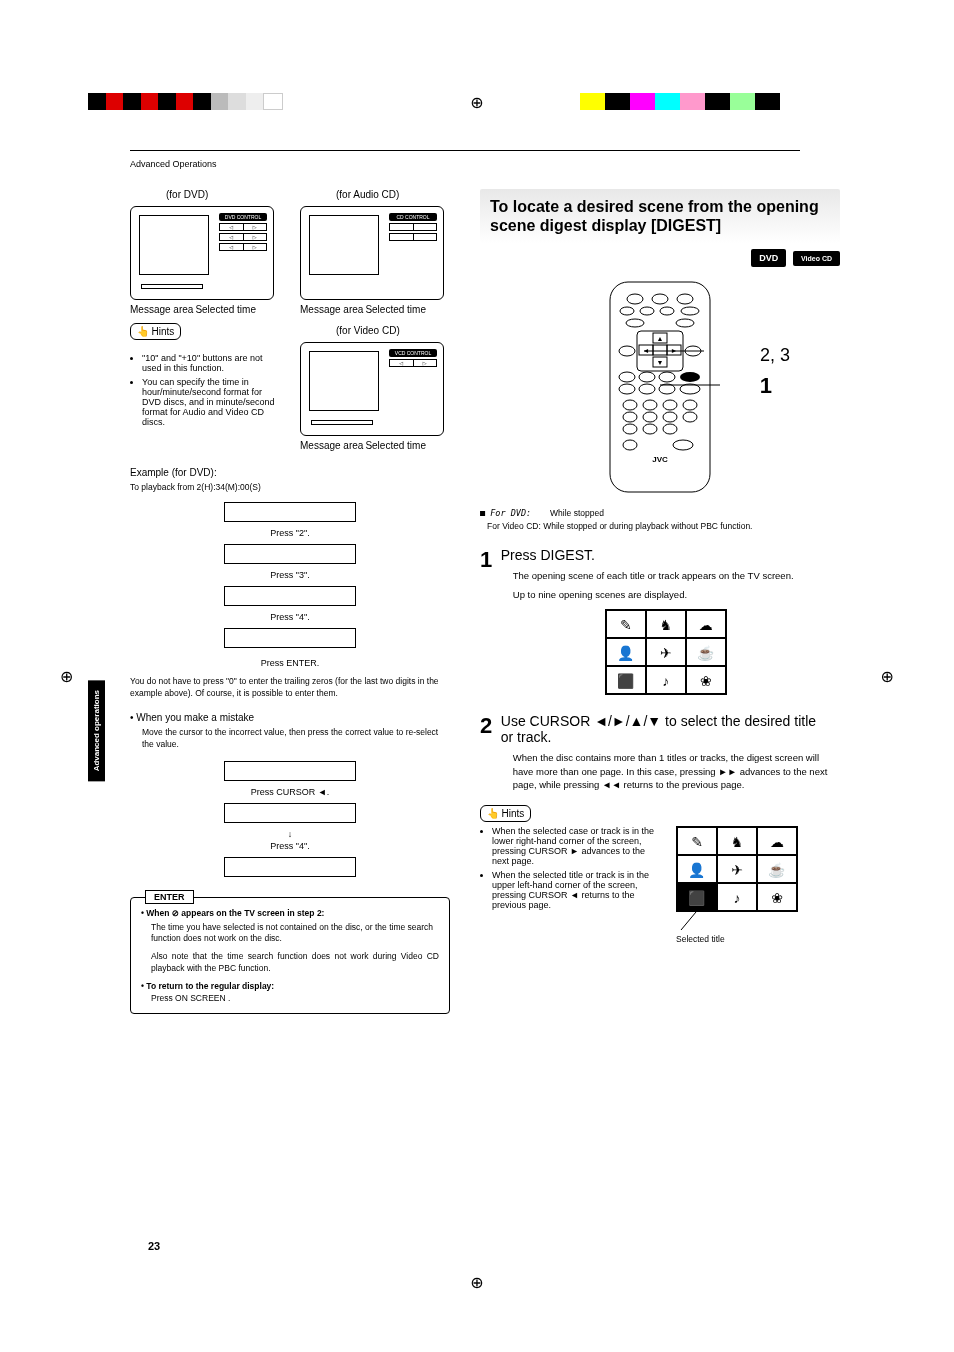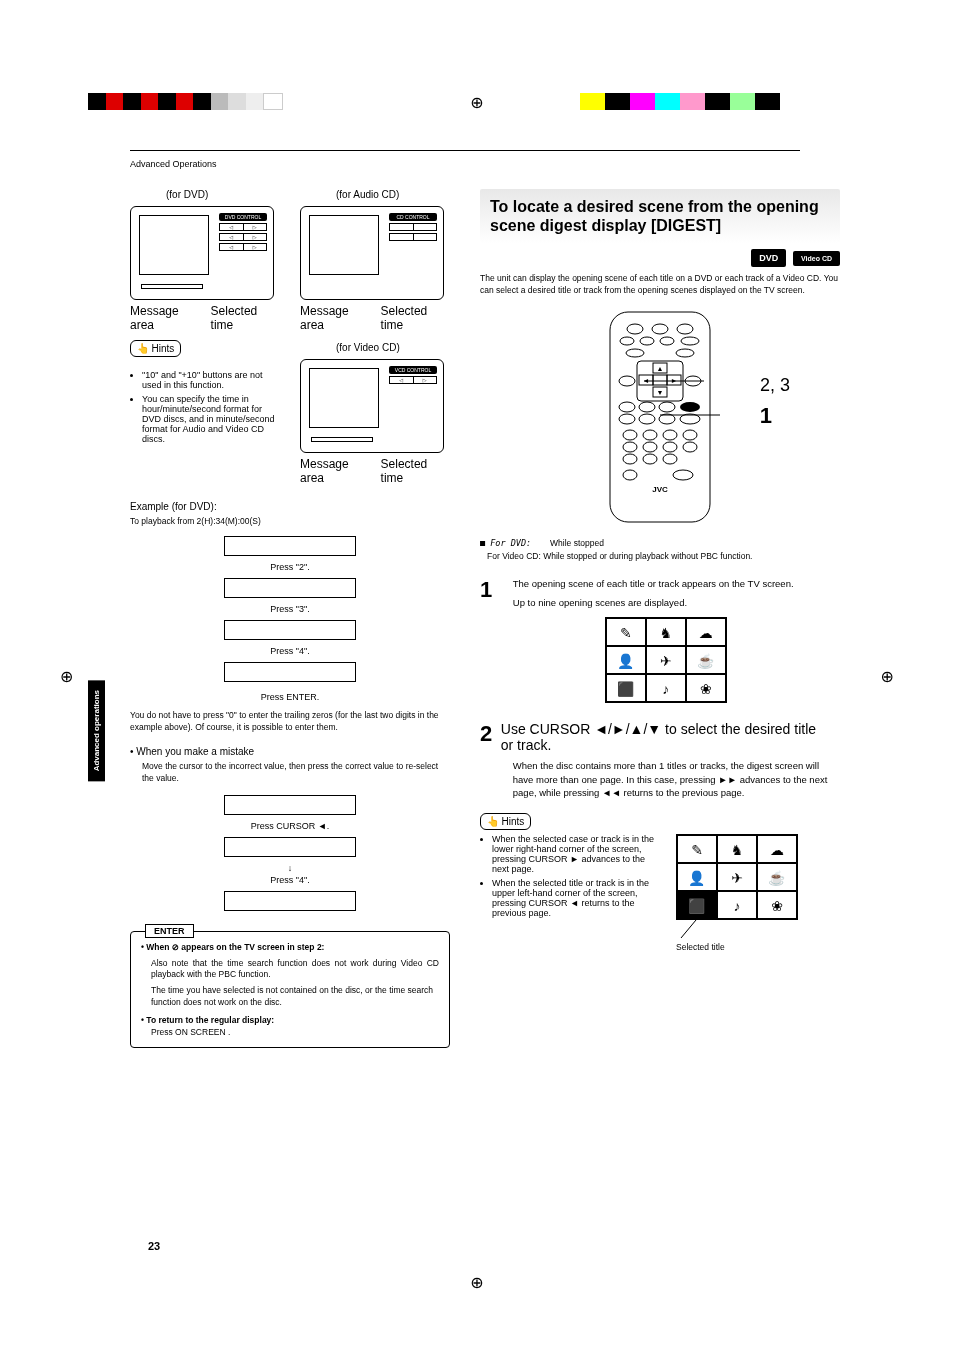--- a/index.html
+++ b/index.html
@@ -20,21 +20,21 @@
 .col-right { width: 360px; }
 .subhead { font-size: 10px; margin-bottom: 6px; margin-left: 36px; }
 .display-box { border: 1px solid #000; border-radius: 6px; padding: 6px; width: 130px; height: 80px; position: relative; background: #fff; display: inline-block; vertical-align: top; }
 .display-box .inner-screen { border: 1px solid #000; width: 68px; height: 58px; position: absolute; top: 8px; left: 8px; }
 .display-box .side-panel { position: absolute; top: 6px; right: 6px; width: 48px; }
 .display-box .side-panel .badge { background: #000; color: #fff; font-size: 5px; padding: 1px 2px; border-radius: 2px; text-align: center; margin-bottom: 2px; }
 .display-box .side-panel .row { border: 1px solid #000; height: 6px; margin-bottom: 2px; display: flex; }
 .display-box .side-panel .row .half { flex: 1; border-right: 1px solid #000; font-size: 5px; text-align: center; }
 .display-box .side-panel .row .half:last-child { border-right: none; }
 .display-box .slider-bar { position: absolute; bottom: 10px; left: 10px; width: 60px; height: 3px; border: 1px solid #000; }
-.caption-line { display: flex; gap: 8px; font-size: 12px; margin-top: 4px; }
+.caption-line { display: flex; gap: 2px; font-size: 10px; margin-top: 4px; }
 .hints-badge { display: inline-block; border: 1px solid #000; border-radius: 6px; padding: 2px 6px; font-size: 10px; margin: 8px 0 4px 0; }
 .hints-badge::before { content: "👆"; margin-right: 2px; }
 .bullet-list { font-size: 9px; padding-left: 12px; }
 .bullet-list li { margin-bottom: 4px; list-style: disc; }
 .example-box { border: 1px solid #000; width: 130px; height: 18px; margin: 6px auto; }
 .example-label { font-size: 9px; text-align: center; margin: 2px 0; }
 .notes-box { border: 1px solid #000; border-radius: 4px; padding: 10px; margin-top: 20px; position: relative; }
 .notes-title { position: absolute; top: -8px; left: 14px; background: #fff; border: 1px solid #000; padding: 1px 8px; font-size: 9px; font-weight: bold; }
 .section-heading { background: linear-gradient(#e8e8e8, #fff); padding: 8px 10px; font-size: 16px; font-weight: bold; line-height: 1.2; border-radius: 2px; }
 .disc-badges { text-align: right; margin: 6px 0; }
@@ -192,34 +192,33 @@
         <div class="example-label">Press CURSOR ◄.</div>
         <div class="example-box"></div>
         <div class="example-label">↓</div>
         <div class="example-label">Press "4".</div>
         <div class="example-box"></div>
       </div>
 
       <div class="notes-box">
         <div class="notes-title">ENTER</div>
         <div class="small"><b>• <span>When ⊘ appears on the TV screen in step 2:</span></b></div>
+        <div class="small" style="margin-left:10px; margin-top:4px; line-height:1.4">The time you have selected is not contained on the disc, or the time search function does not work on the disc.</div>
         <div class="small" style="margin-left:10px; margin-top:6px; line-height:1.4; text-align:justify">Also note that the time search function does not work during Video CD playback with the PBC function.</div>
-        <div class="small" style="margin-left:10px; margin-top:4px; line-height:1.4">The time you have selected is not contained on the disc, or the time search function does not work on the disc.</div>
         <div class="small" style="margin-top:6px"><b>• <span>To return to the regular display:</span></b></div>
         <div class="small" style="margin-left:10px; margin-top:2px">Press ON SCREEN .</div>
       </div>
     </div>
 
     <div class="col-right">
       <div class="section-heading">To locate a desired scene from the opening scene digest display [DIGEST]</div>
       <div class="disc-badges">
         <span class="disc-badge">DVD</span>
         <span class="disc-badge vcd">Video CD</span>
       </div>
-      <div class="small" style="line-height:1.4">The unit can display the opening scene of each title on a DVD or each track of a Video CD.  You can select a desired title or track from the opening scenes displayed on the TV screen.</div>
 
       <div style="position:relative; width:200px; margin:10px auto;">
         <svg class="remote-svg" width="110" height="220" viewBox="0 0 110 220">
           <rect x="5" y="5" width="100" height="210" rx="18" fill="#fff" stroke="#000"></rect>
 
           <ellipse cx="30" cy="22" rx="8" ry="5" fill="none" stroke="#000"></ellipse>
             <ellipse cx="55" cy="22" rx="8" ry="5" fill="none" stroke="#000"></ellipse>
             <ellipse cx="80" cy="22" rx="8" ry="5" fill="none" stroke="#000"></ellipse>
           <ellipse cx="22" cy="34" rx="7" ry="4" fill="none" stroke="#000"></ellipse>
             <ellipse cx="42" cy="34" rx="7" ry="4" fill="none" stroke="#000"></ellipse>
@@ -281,20 +280,21 @@
         <span class="sq">■ For DVD:</span>
         &nbsp;&nbsp;&nbsp;&nbsp;&nbsp;&nbsp;
         <span>While stopped</span><br>
         &nbsp;&nbsp;&nbsp;<span>For Video CD:</span>
         <span>While stopped or during playback without PBC function.</span>
       </div>
 
       <div style="margin-top:14px">
         <span class="step-num">1</span>
         <div class="step-body">
+          <div class="step-title">Press DIGEST.</div>
           <div class="step-text">The opening scene of each title or track appears on the TV screen.</div>
           <div class="step-text">Up to nine opening scenes are displayed.</div>
           <div style="text-align:center; margin:8px 0;">
             <div class="grid-thumb">
               <div class="row">
                   <div class="cell">✎</div>
                   <div class="cell">♞</div>
                   <div class="cell">☁</div>
                 </div>
               <div class="row">

